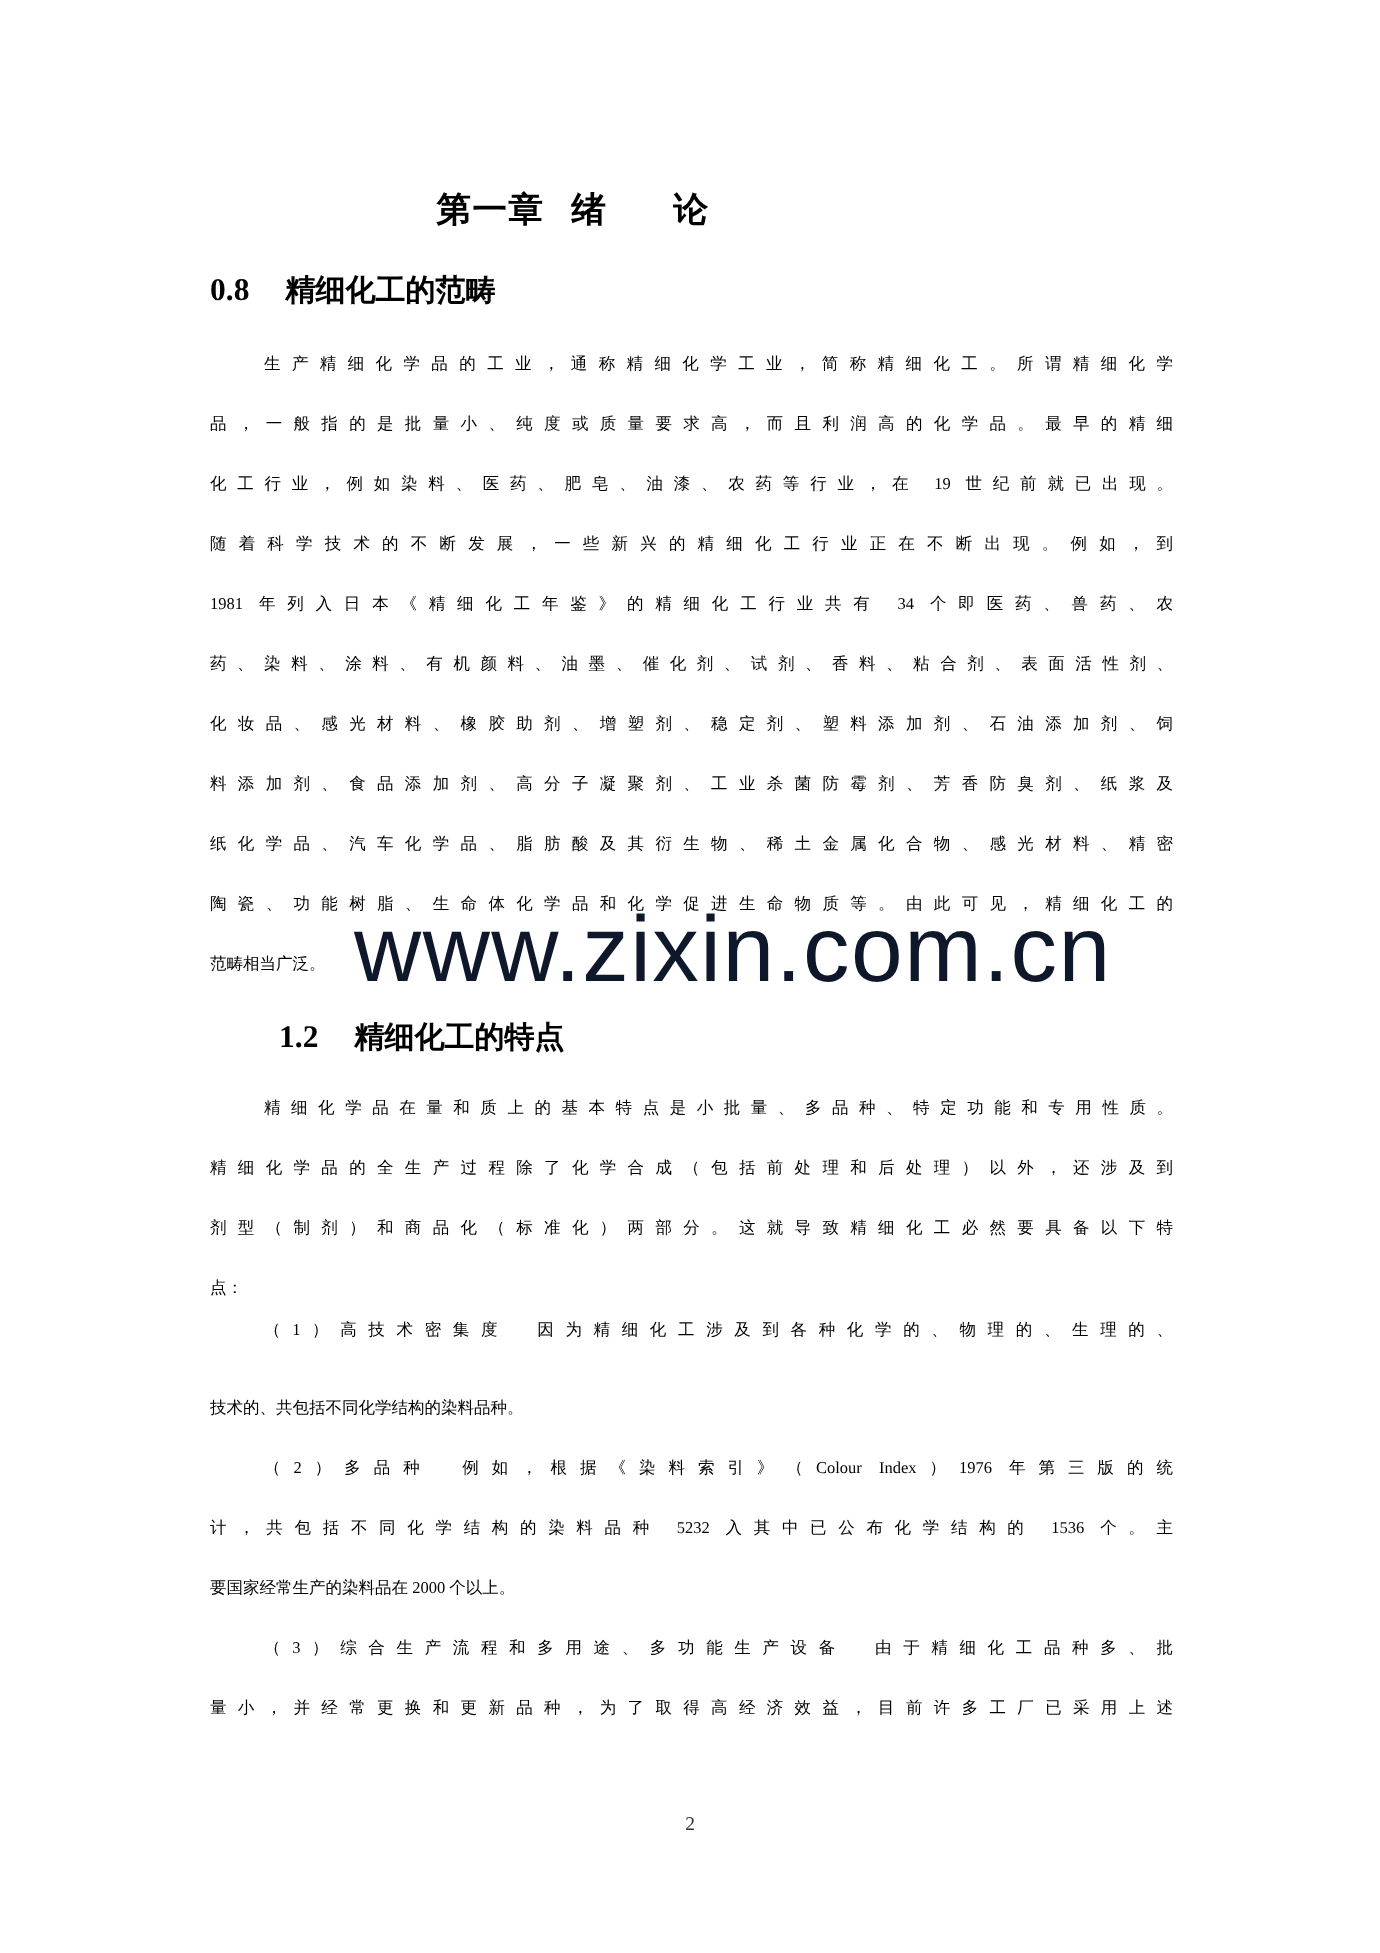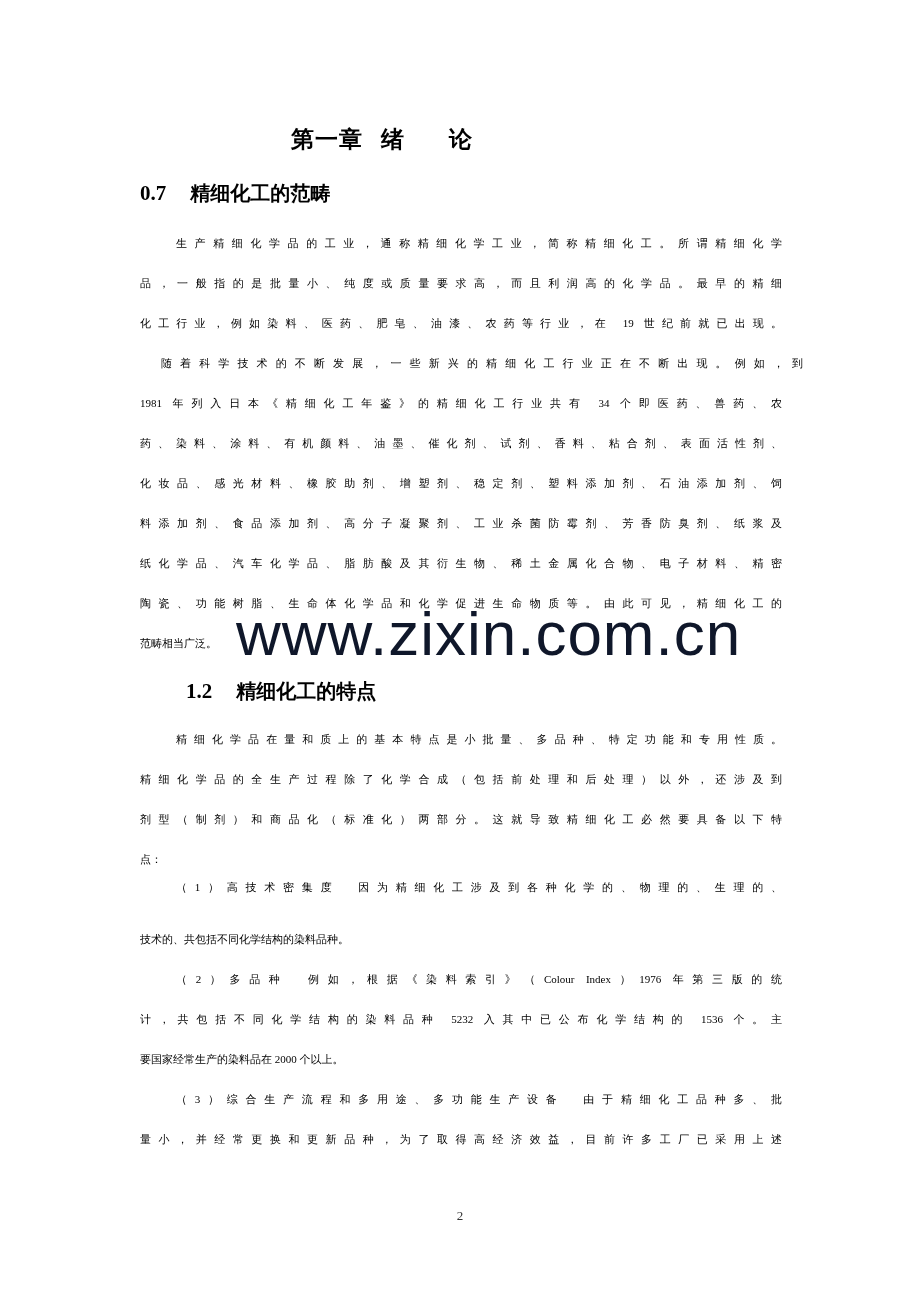--- a/index.html
+++ b/index.html
@@ -27,32 +27,32 @@
 </head>
 <body>
 
 <div class="page">
 
   <div class="chapter-title">
     <span>第一章</span><span class="gap"></span><span>绪</span><span class="gap2"></span><span>论</span>
   </div>
 
   <div class="section-heading" style="left:140px; top:180px;">
-    <span class="num">0.7</span><span>精细化工的范畴</span>
+    <span class="num">0.8</span><span>精细化工的范畴</span>
   </div>
 
   <div class="line indent" style="top:231px;">生产精细化学品的工业，通称精细化学工业，简称精细化工。所谓精细化学</div>
   <div class="line" style="top:271px;">品，一般指的是批量小、纯度或质量要求高，而且利润高的化学品。最早的精细</div>
   <div class="line" style="top:311px;">化工行业，例如染料、医药、肥皂、油漆、农药等行业，在 19 世纪前就已出现。</div>
-  <div class="line" style="top:351px;margin-left:21px;">随着科学技术的不断发展，一些新兴的精细化工行业正在不断出现。例如，到</div>
+  <div class="line" style="top:351px;">随着科学技术的不断发展，一些新兴的精细化工行业正在不断出现。例如，到</div>
   <div class="line" style="top:391px;">1981 年列入日本《精细化工年鉴》的精细化工行业共有 34 个即医药、兽药、农</div>
   <div class="line" style="top:431px;">药、染料、涂料、有机颜料、油墨、催化剂、试剂、香料、粘合剂、表面活性剂、</div>
   <div class="line" style="top:471px;">化妆品、感光材料、橡胶助剂、增塑剂、稳定剂、塑料添加剂、石油添加剂、饲</div>
   <div class="line" style="top:511px;">料添加剂、食品添加剂、高分子凝聚剂、工业杀菌防霉剂、芳香防臭剂、纸浆及</div>
-  <div class="line" style="top:551px;">纸化学品、汽车化学品、脂肪酸及其衍生物、稀土金属化合物、电子材料、精密</div>
+  <div class="line" style="top:551px;">纸化学品、汽车化学品、脂肪酸及其衍生物、稀土金属化合物、感光材料、精密</div>
   <div class="line" style="top:591px;">陶瓷、功能树脂、生命体化学品和化学促进生命物质等。由此可见，精细化工的</div>
   <div class="line last" style="top:631px;">范畴相当广泛。</div>
 
   <div class="watermark">www.zixin.com.cn</div>
 
   <div class="section-heading" style="left:186px; top:678px;">
     <span class="num">1.2</span><span>精细化工的特点</span>
   </div>
 
   <div class="line indent" style="top:727px;">精细化学品在量和质上的基本特点是小批量、多品种、特定功能和专用性质。</div>

